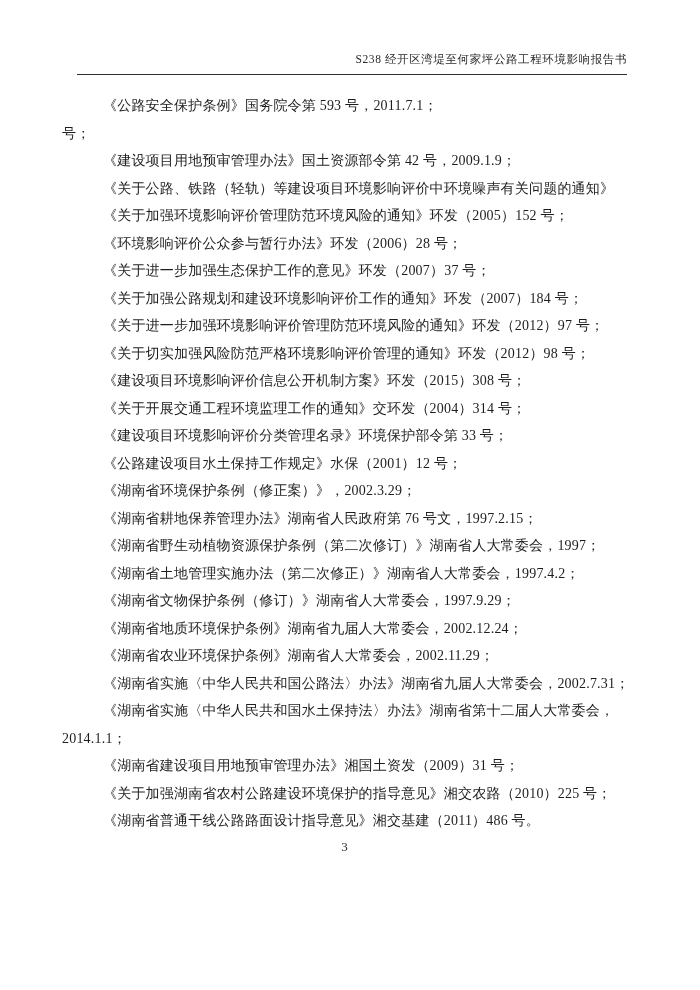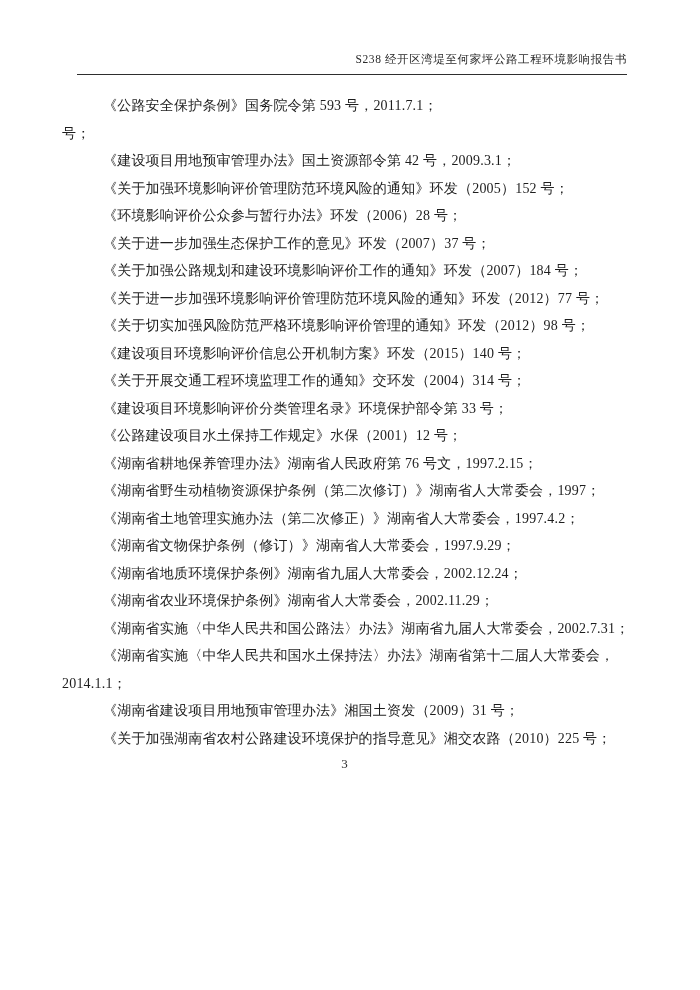--- a/index.html
+++ b/index.html
@@ -58,41 +58,44 @@
 
   <div class="header">
     <span class="header-title">S238 经开区湾堤至何家坪公路工程环境影响报告书</span>
   </div>
 
   <div class="header-rule"></div>
 
   <div class="doc-body">
       <div class="line indent">《公路安全保护条例》国务院令第 593 号，2011.7.1；</div>
       <div class="line">号；</div>
-      <div class="line indent">《建设项目用地预审管理办法》国土资源部令第 42 号，2009.3.1；</div>
+      <div class="line indent">《建设项目用地预审管理办法》国土资源部令第 42 号，2009.1.9；</div>
+      <div class="line indent">《关于公路、铁路（轻轨）等建设项目环境影响评价中环境噪声有关问题的通知》</div>
       <div class="line indent">《关于加强环境影响评价管理防范环境风险的通知》环发（2005）152 号；</div>
       <div class="line indent">《环境影响评价公众参与暂行办法》环发（2006）28 号；</div>
       <div class="line indent">《关于进一步加强生态保护工作的意见》环发（2007）37 号；</div>
       <div class="line indent">《关于加强公路规划和建设环境影响评价工作的通知》环发（2007）184 号；</div>
-      <div class="line indent">《关于进一步加强环境影响评价管理防范环境风险的通知》环发（2012）77 号；</div>
+      <div class="line indent">《关于进一步加强环境影响评价管理防范环境风险的通知》环发（2012）97 号；</div>
       <div class="line indent">《关于切实加强风险防范严格环境影响评价管理的通知》环发（2012）98 号；</div>
-      <div class="line indent">《建设项目环境影响评价信息公开机制方案》环发（2015）140 号；</div>
+      <div class="line indent">《建设项目环境影响评价信息公开机制方案》环发（2015）308 号；</div>
       <div class="line indent">《关于开展交通工程环境监理工作的通知》交环发（2004）314 号；</div>
       <div class="line indent">《建设项目环境影响评价分类管理名录》环境保护部令第 33 号；</div>
       <div class="line indent">《公路建设项目水土保持工作规定》水保（2001）12 号；</div>
+      <div class="line indent">《湖南省环境保护条例（修正案）》，2002.3.29；</div>
       <div class="line indent">《湖南省耕地保养管理办法》湖南省人民政府第 76 号文，1997.2.15；</div>
       <div class="line indent">《湖南省野生动植物资源保护条例（第二次修订）》湖南省人大常委会，1997；</div>
       <div class="line indent">《湖南省土地管理实施办法（第二次修正）》湖南省人大常委会，1997.4.2；</div>
       <div class="line indent">《湖南省文物保护条例（修订）》湖南省人大常委会，1997.9.29；</div>
       <div class="line indent">《湖南省地质环境保护条例》湖南省九届人大常委会，2002.12.24；</div>
       <div class="line indent">《湖南省农业环境保护条例》湖南省人大常委会，2002.11.29；</div>
       <div class="line indent">《湖南省实施〈中华人民共和国公路法〉办法》湖南省九届人大常委会，2002.7.31；</div>
       <div class="line indent">《湖南省实施〈中华人民共和国水土保持法〉办法》湖南省第十二届人大常委会，</div>
       <div class="line">2014.1.1；</div>
       <div class="line indent">《湖南省建设项目用地预审管理办法》湘国土资发（2009）31 号；</div>
       <div class="line indent">《关于加强湖南省农村公路建设环境保护的指导意见》湘交农路（2010）225 号；</div>
+      <div class="line indent">《湖南省普通干线公路路面设计指导意见》湘交基建（2011）486 号。</div>
     </div>
 
   <div class="footer">
     <span>3</span>
   </div>
 
 </div>
 
 </body></html>

